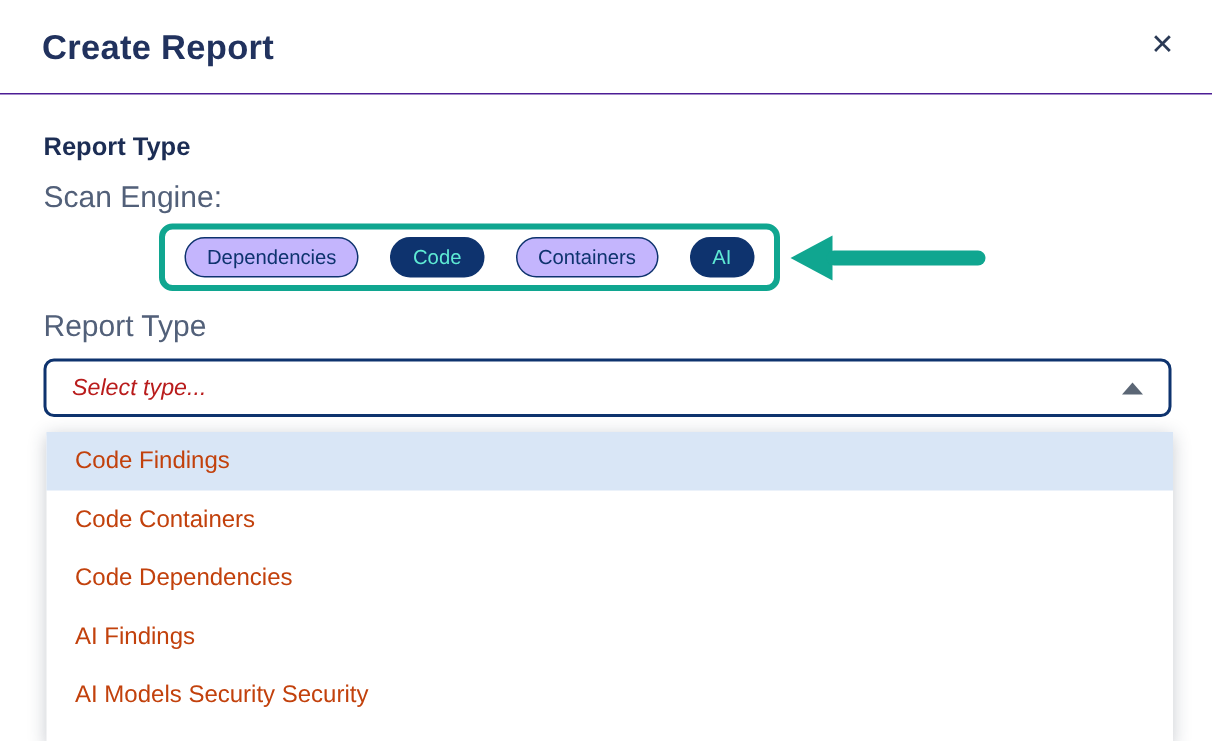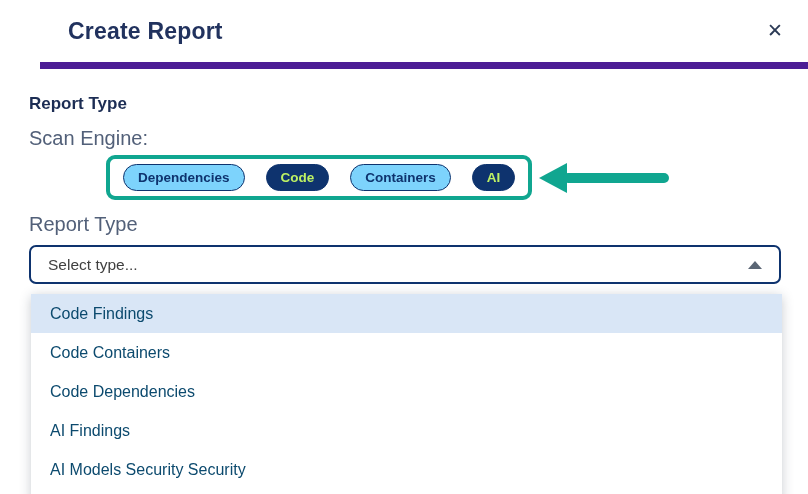--- a/index.html
+++ b/index.html
@@ -7,22 +7,21 @@
   body {
     background: #ffffff;
     font-family: "Liberation Sans", "DejaVu Sans", sans-serif;
     position: relative;
   }
 
   
   .modal-header {
     position: relative;
     padding: 18px 28px 17px 28px;
-    border-bottom: 7px solid #4c1d95;
-    margin-left: 40px;
+    border-bottom: 1px solid #4c1d95;
   }
   .modal-title {
     font-size: 23px;
     font-weight: 700;
     color: #21325e;
     letter-spacing: 0.2px;
   }
   .close-btn {
     position: absolute;
     top: 19px;
@@ -70,31 +69,31 @@
     padding: 5px 13px;
   }
   .pill {
     display: inline-flex;
     align-items: center;
     justify-content: center;
     height: 27px;
     padding: 0 14px;
     border: 1.5px solid #0e336e;
     border-radius: 14px;
-    background: #7dd3fc;
+    background: #c4b5fd;
     color: #0e336e;
     font-size: 13.5px;
-    font-weight: 700;
+    font-weight: 400;
     cursor: pointer;
     white-space: nowrap;
   }
   .pill--filled {
     background: #0e336e;
-    color: #bef264;
-    font-weight: 700;
+    color: #5eead4;
+    font-weight: 400;
   }
   .annotation-arrow {
     margin-left: 5px;
     display: block;
     flex: 0 0 auto;
   }
 
   
   .select-control {
     margin-top: 9px;
@@ -104,21 +103,22 @@
     border-radius: 7px;
     background: #ffffff;
     display: flex;
     align-items: center;
     padding: 0 17px;
     cursor: pointer;
   }
   .select-placeholder {
     flex: 1;
     font-size: 15.5px;
-    color: #404040;
+    color: #b91c1c;
+    font-style: italic;
   }
   .caret-up {
     width: 0;
     height: 0;
     border-left: 7px solid transparent;
     border-right: 7px solid transparent;
     border-bottom: 8px solid #5b6675;
   }
 
   
@@ -129,21 +129,21 @@
     background: #ffffff;
     border-radius: 3px;
     box-shadow: 0 2px 12px rgba(40, 50, 70, 0.25);
     padding-bottom: 14px;
   }
   .dropdown-option {
     height: 39px;
     line-height: 39px;
     padding-left: 19px;
     font-size: 16px;
-    color: #0c4a6e;
+    color: #c2410c;
     cursor: pointer;
     white-space: nowrap;
   }
   .dropdown-option--active { background: #d9e6f6; }
 </style>
 </head>
 <body>
 
 <div class="modal">
 

